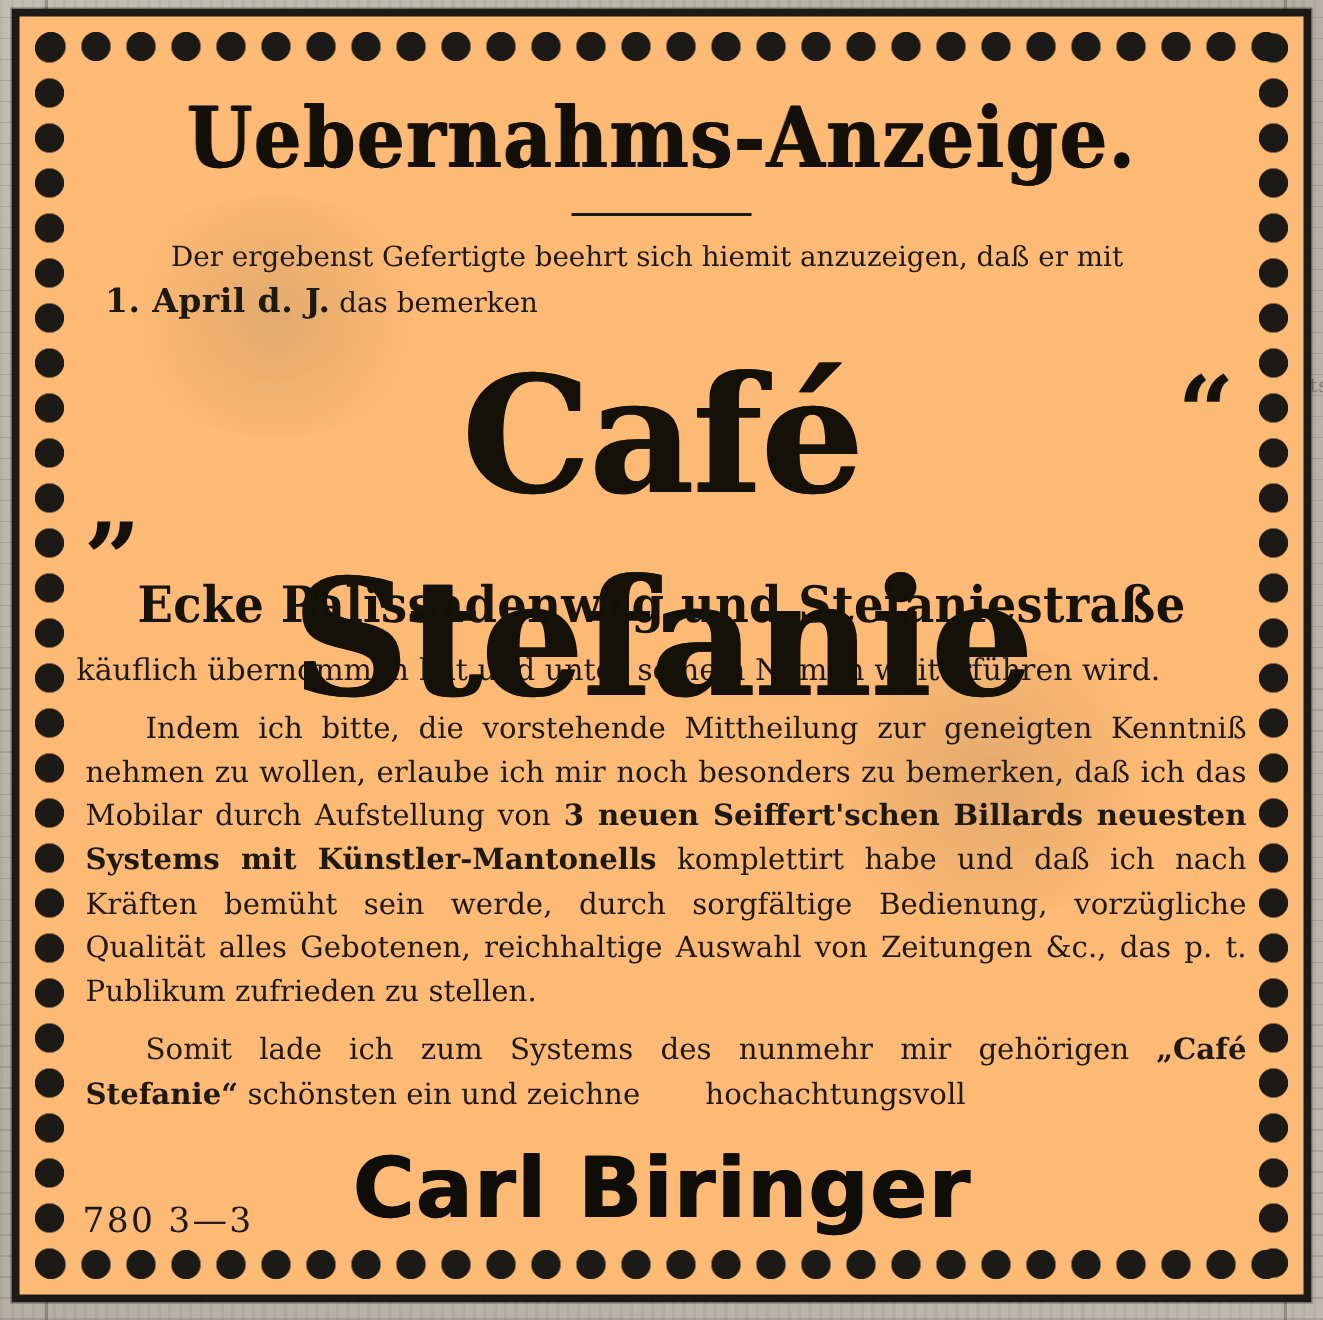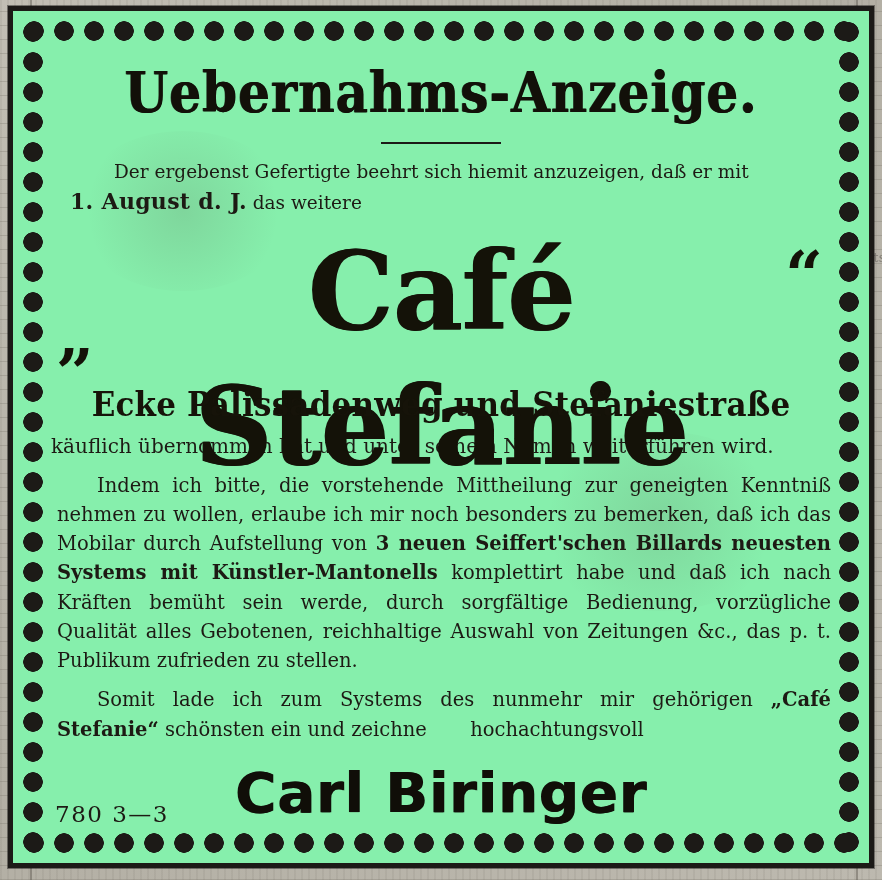--- a/index.html
+++ b/index.html
@@ -49,21 +49,21 @@
     white-space: nowrap;
   }
 
   
   .ad {
     position: absolute;
     left: 8px;
     top: 6px;
     width: 866px;
     height: 862px;
-    background: #86efac;
+    background: #fdba74;
     border: 5px solid #1c1a17;
     box-sizing: border-box;
     box-shadow: 0 0 0 1px rgba(0,0,0,0.4);
   }
   
   .scallop {
     position: absolute;
     background:
       radial-gradient(circle at 50% 50%, #1c1a17 0 9.5px, rgba(0,0,0,0) 10px);
     background-size: 30px 30px;
@@ -270,22 +270,22 @@
     <div class="stain" style="right:80px; top:420px; width:260px; height:180px;"></div>
 
     <div class="ad-inner">
 
       <div class="title fraktur">Uebernahms-Anzeige.</div>
 
       <div class="rule"></div>
 
       <div class="lede">
         <span class="indent"></span><span>Der ergebenst Gefertigte beehrt sich hiemit anzuzeigen, daß er mit</span><br>
-        <span class="bigdate">1. August d. J.</span>
-        <span>das weitere</span>
+        <span class="bigdate">1. April d. J.</span>
+        <span>das bemerken</span>
       </div>
 
       <div class="cafe-line">
         <span class="quote-open">„</span>
         <span class="cafe-name">Café Stefanie</span>
         <span class="quote-close">“</span>
       </div>
 
       <div class="address fraktur">Ecke Palissadenweg und Stefaniestraße</div>
 

